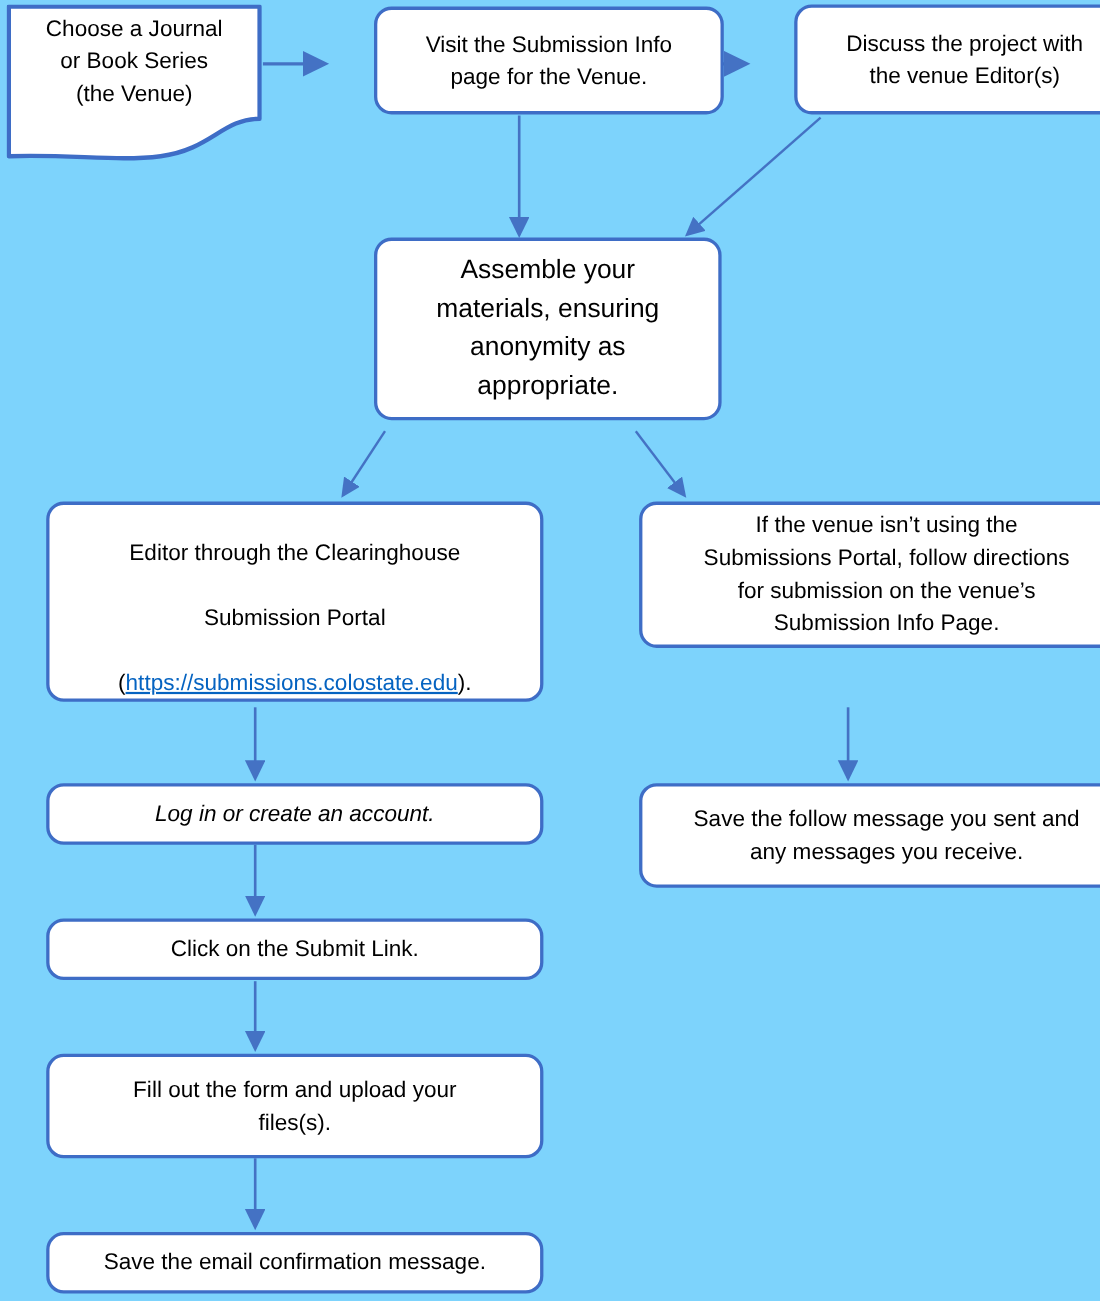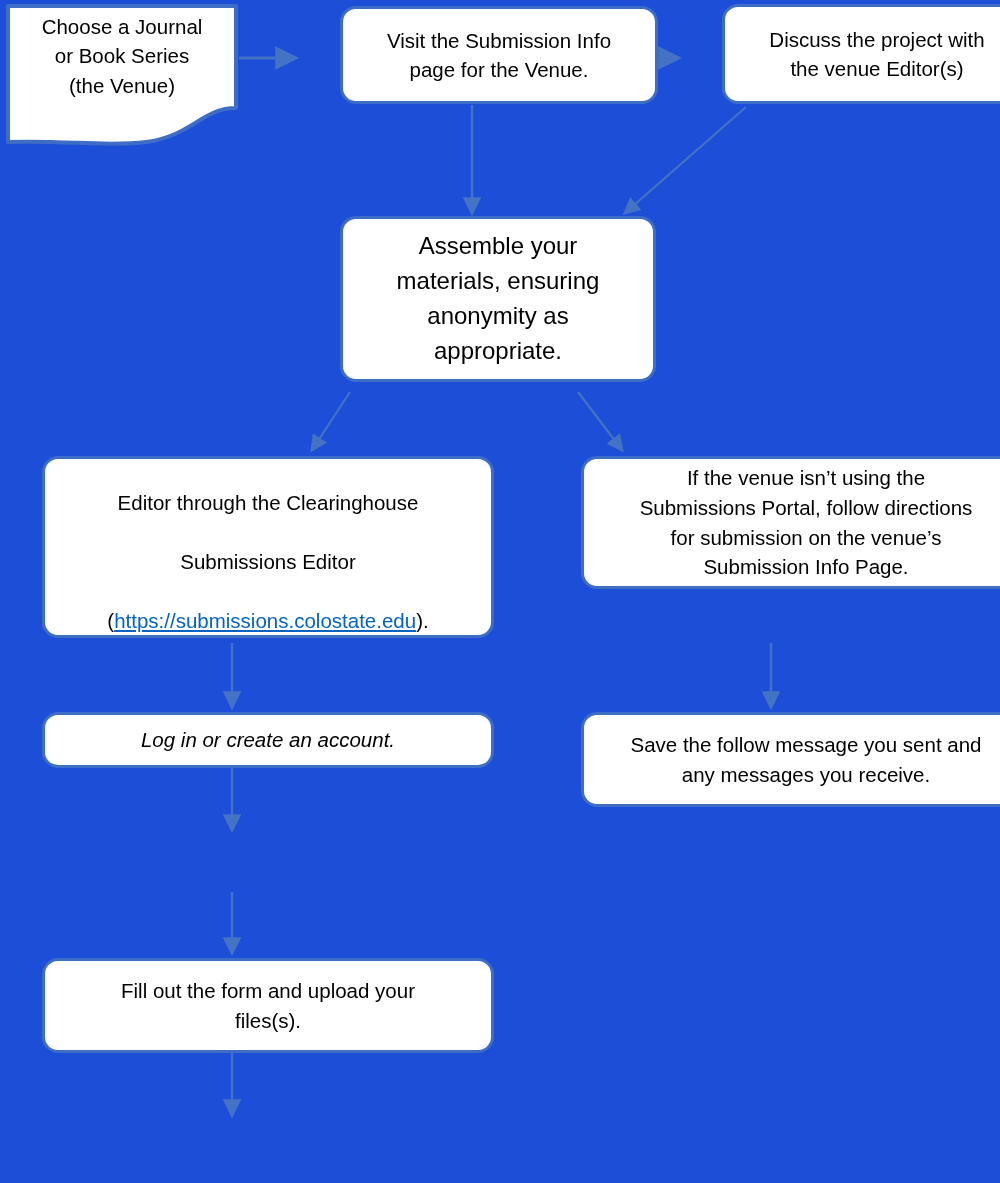--- a/index.html
+++ b/index.html
@@ -7,21 +7,21 @@
     padding: 0;
     background: #ffffff;
   }
   body {
     font-family: "Liberation Sans", sans-serif;
   }
   #canvas {
     position: relative;
     width: 1000px;
     height: 1183px;
-    background: #1d4ed8;
+    background: #7dd3fc;
     overflow: hidden;
   }
   #arrow-layer {
     position: absolute;
     left: 0;
     top: 0;
     width: 1000px;
     height: 1183px;
     pointer-events: none;
   }
@@ -138,41 +138,47 @@
   <div class="node rounded" style="left:304px; top:216px; width:316px; height:166px; font-size:24px; line-height:1.45;">
     <span class="txt">Assemble your
 materials, ensuring
 anonymity as
 appropriate.</span>
   </div>
 
   <div class="node rounded" style="left:6px; top:456px; width:452px; height:182px; font-size:20.5px; line-height:1.45;">
     <span class="txt">
       <span>Editor through the Clearinghouse</span><br>
-      <span>Submissions Editor</span><br>
+      <span>Submission Portal</span><br>
       <span>(</span><a class="extlink" href="#">https://submissions.colostate.edu</a><span>).</span>
     </span>
   </div>
 
   <div class="node rounded" style="left:545px; top:456px; width:450px; height:133px; font-size:20.5px; line-height:1.45;">
     <span class="txt">If the venue isn’t using the
 Submissions Portal, follow directions
 for submission on the venue’s
 Submission Info Page.</span>
   </div>
 
   <div class="node rounded" style="left:6px; top:712px; width:452px; height:56px; font-size:20.5px; line-height:1.42;font-style:italic;">
     <span class="txt">Log in or create an account.</span>
   </div>
 
+  <div class="node rounded" style="left:6px; top:835px; width:452px; height:56px; font-size:20.5px; line-height:1.42;">
+    <span class="txt">Click on the Submit Link.</span>
+  </div>
 
   <div class="node rounded" style="left:6px; top:958px; width:452px; height:95px; font-size:20.5px; line-height:1.45;align-items:center;">
     <span class="txt">Fill out the form and upload your
 files(s).</span>
   </div>
 
+  <div class="node rounded" style="left:6px; top:1120px; width:452px; height:56px; font-size:20.5px; line-height:1.42;">
+    <span class="txt">Save the email confirmation message.</span>
+  </div>
 
   <div class="node rounded" style="left:545px; top:712px; width:450px; height:95px; font-size:20.5px; line-height:1.45;">
     <span class="txt">Save the follow message you sent and
 any messages you receive.</span>
   </div>
 
 </div>
 
 </body></html>

